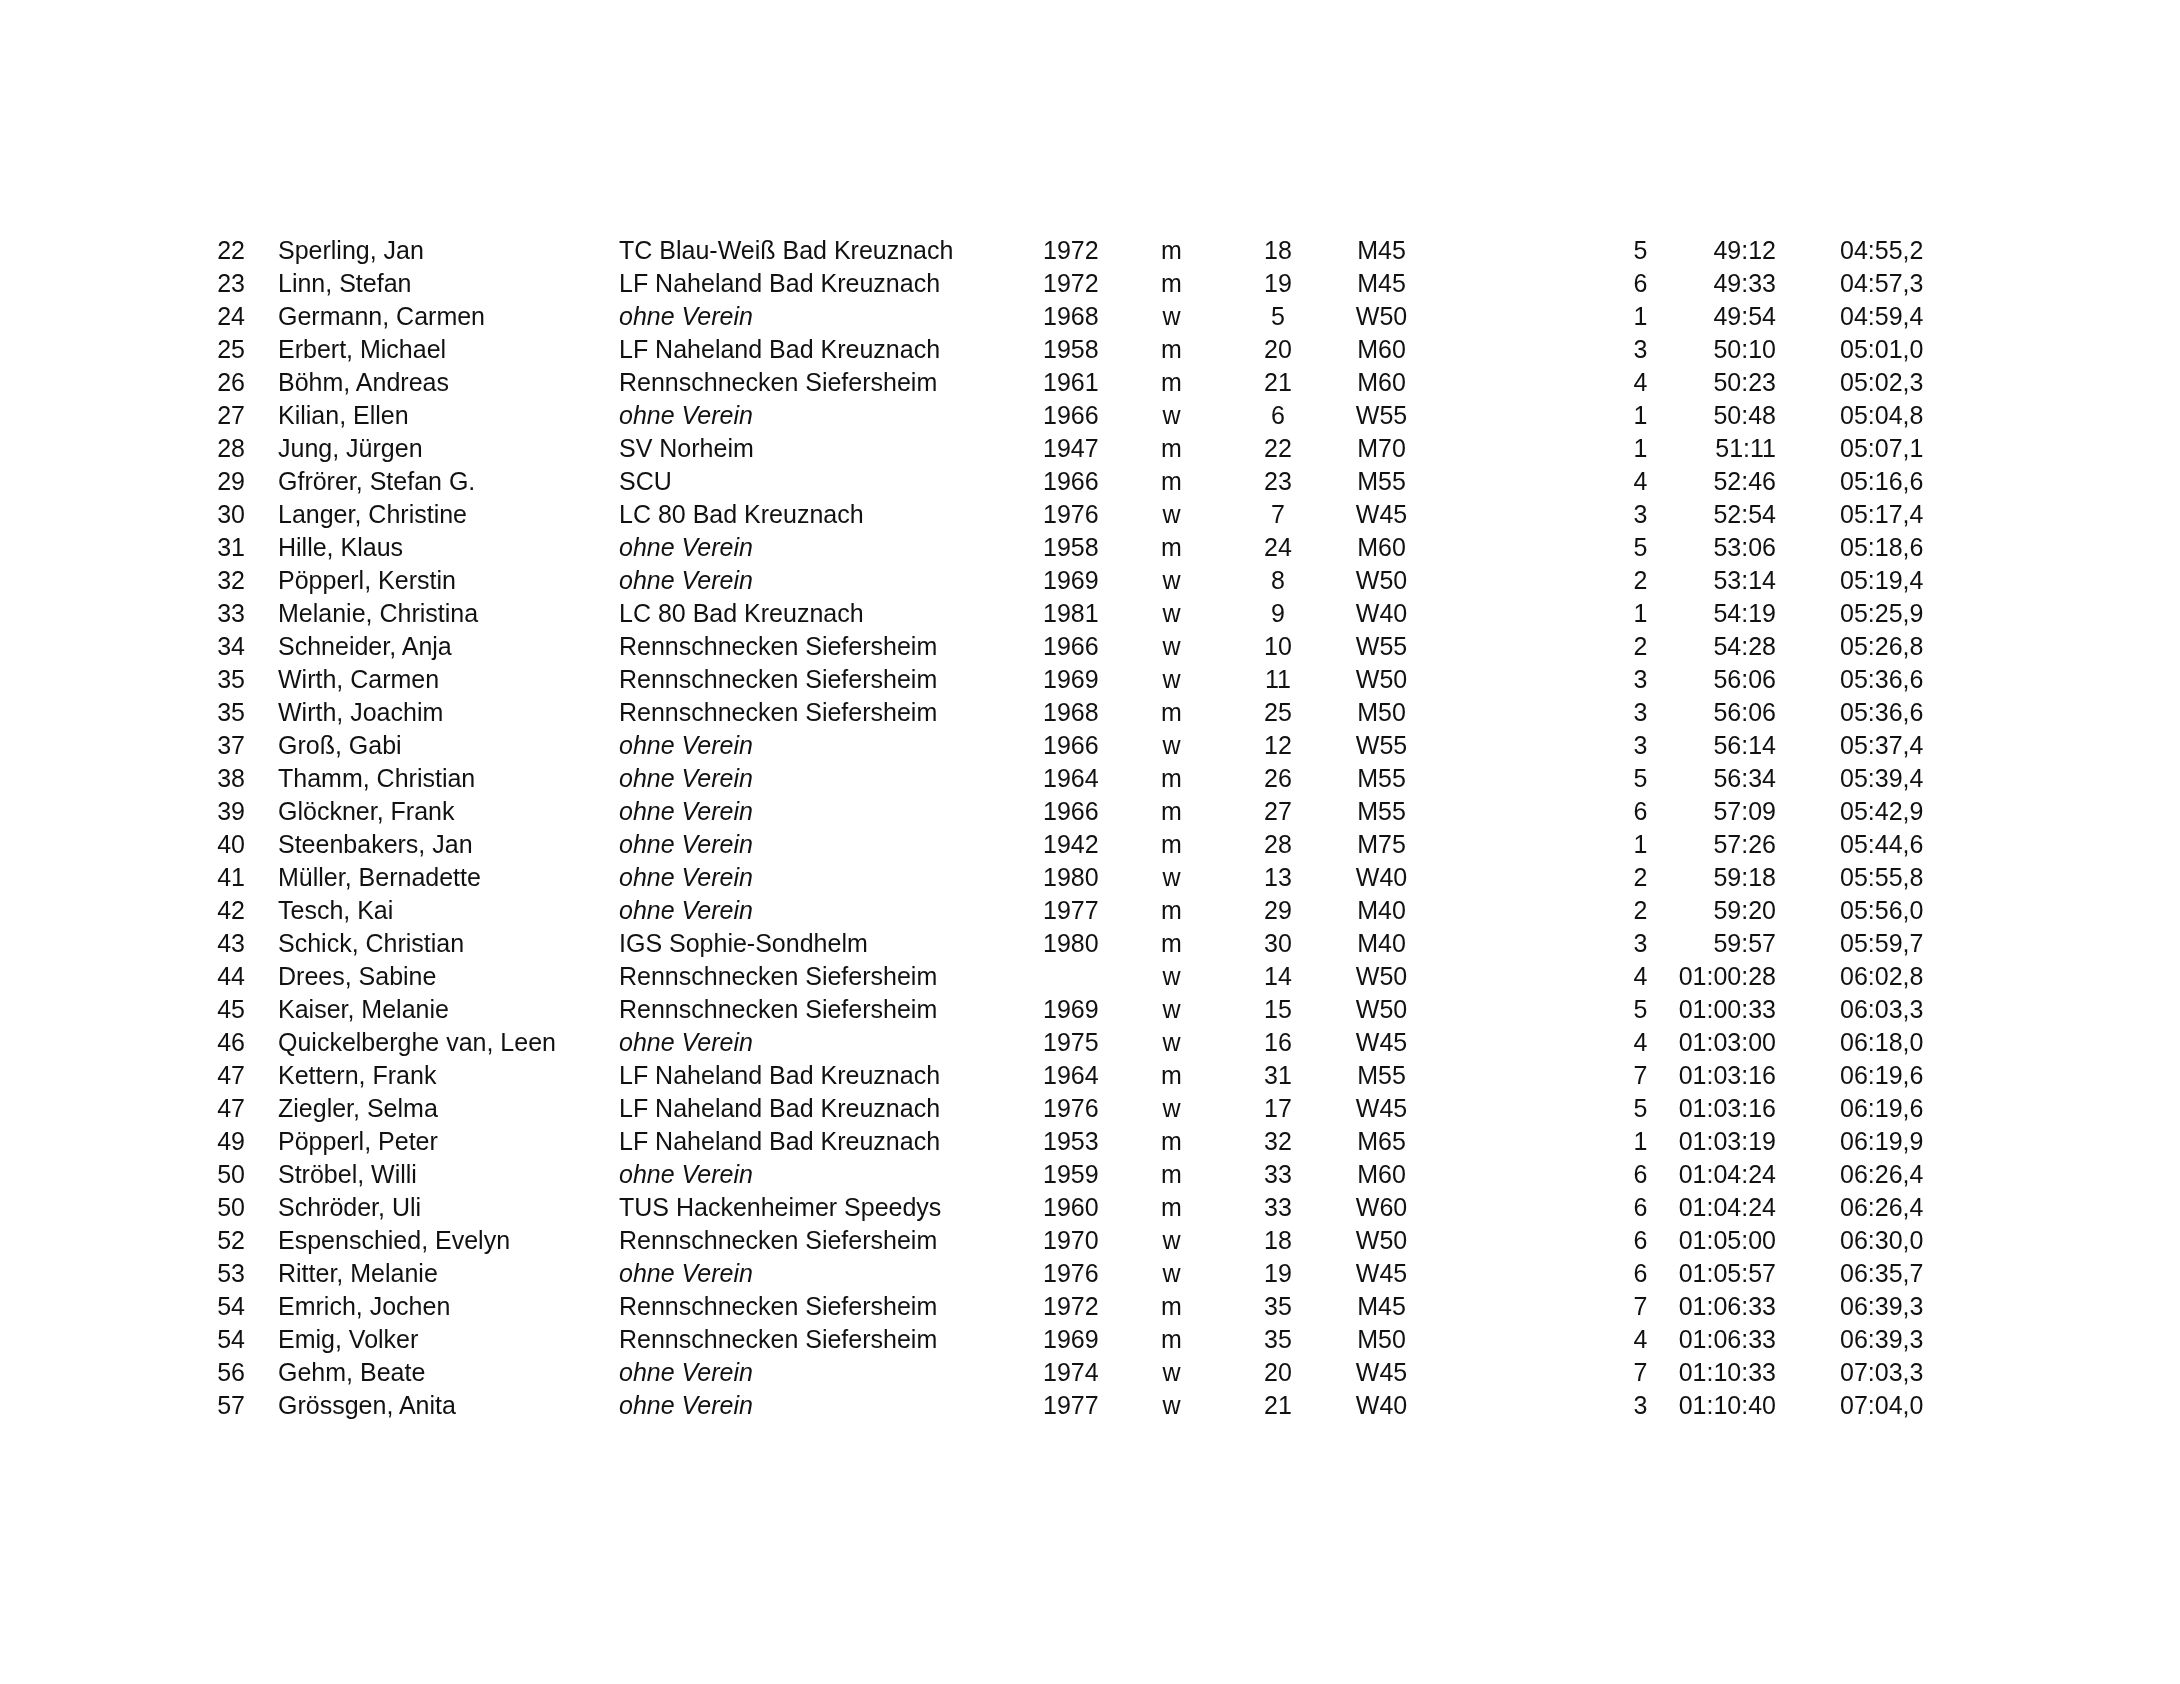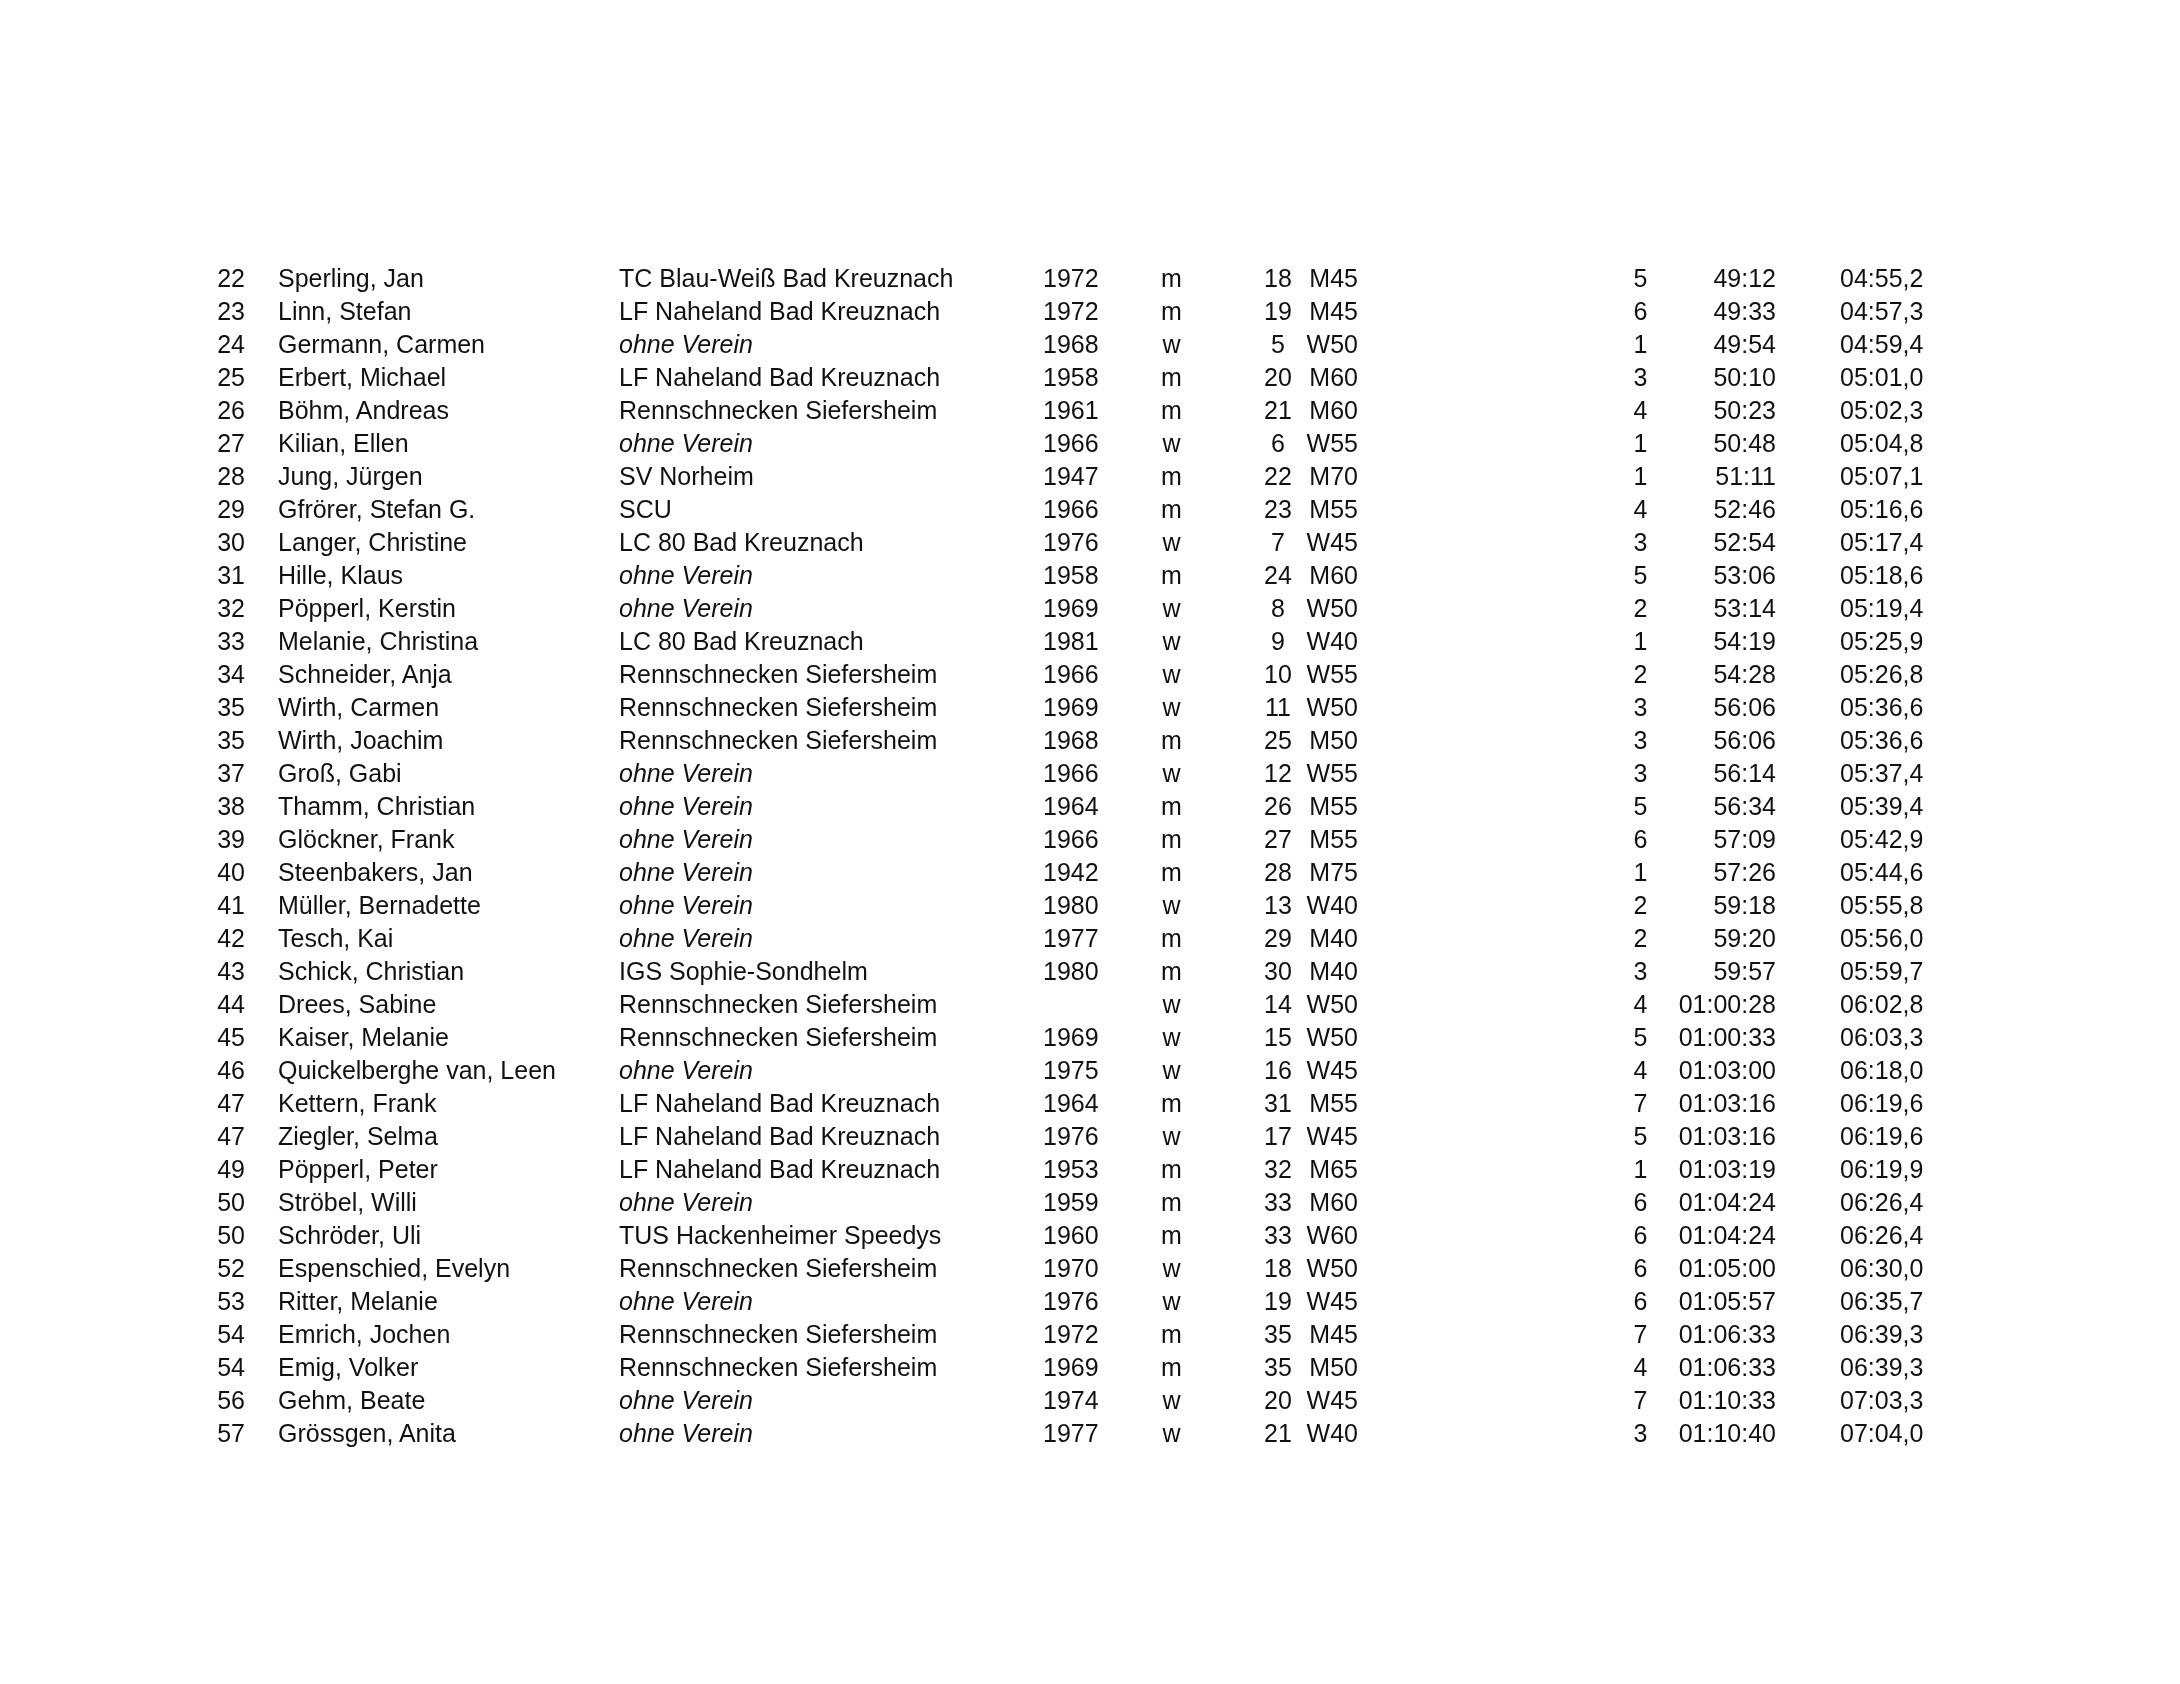--- a/index.html
+++ b/index.html
@@ -1,28 +1,28 @@
 <!DOCTYPE html>
 <html style="font-size:13.6px"><head>
 <meta charset="utf-8">
 <style>
   html, body { margin: 0; padding: 0; background: #ffffff; }
   body { width: 2181px; height: 1685px; position: relative; overflow: hidden;
          font-family: "Liberation Sans", sans-serif; color: #111111; }
-  #results { position: absolute; left: 0; top: 234px; width: 2178px; margin-top: 28px; }
+  #results { position: absolute; left: 0; top: 234px; width: 2178px; }
   .row { position: relative; height: 33px; font-size: 25px; line-height: 33px; white-space: nowrap; }
   .row > span { position: absolute; top: 0; }
   .c-rank  { left: 201px; width: 44px; text-align: right; }
   .c-name  { left: 278px; }
   .c-club  { left: 619px; }
   .c-club.italic { font-style: italic; }
   .c-year  { left: 1043px; }
   .c-sex   { left: 1146px; width: 51px; text-align: center; }
   .c-sexpl { left: 1244px; width: 68px; text-align: center; }
-  .c-class { left: 1273px; width: 85px; text-align: right; }
+  .c-class { left: 1339px; width: 85px; text-align: center; }
   .c-clpl  { left: 1615px; width: 51px; text-align: center; }
   .c-time  { left: 1629px; width: 147px; text-align: right; }
   .c-pace  { left: 1840px; width: 129px; text-align: left; }
 </style>
 </head>
 <body>
 
 <div id="results">
     <div class="row">
     <span class="c-rank">22</span>

